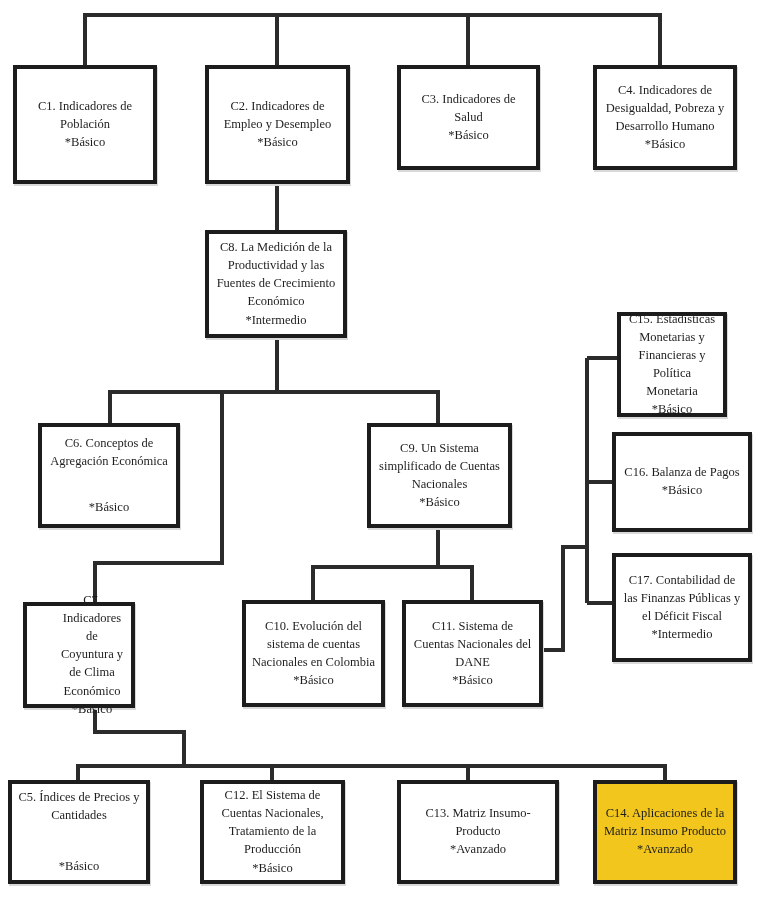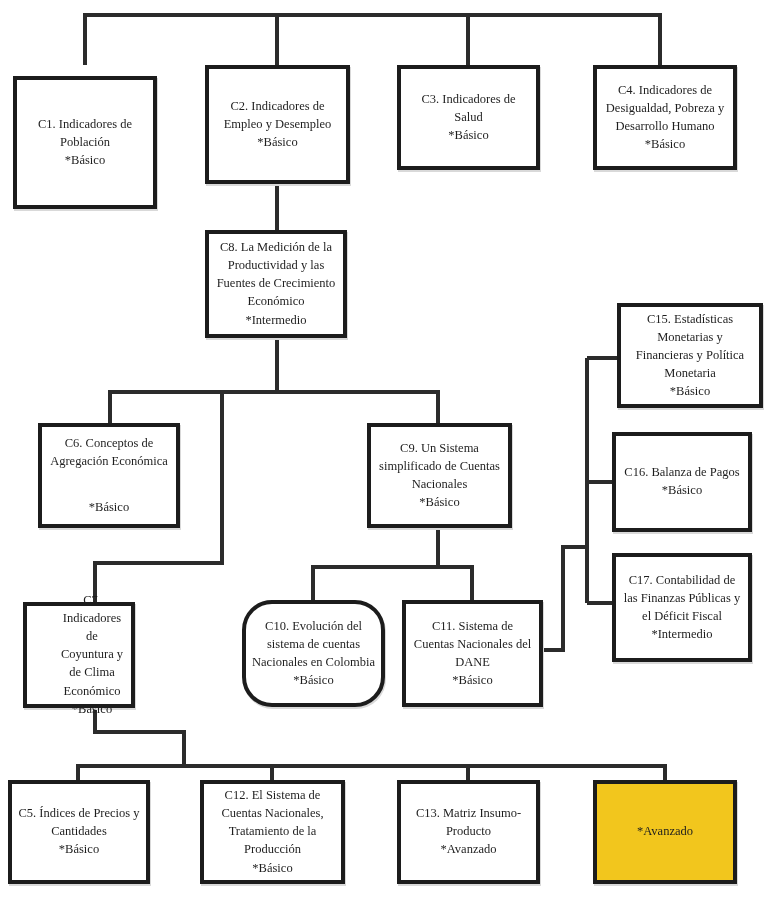--- a/index.html
+++ b/index.html
@@ -60,42 +60,42 @@
       <path d="M277,338 V392 M110,423 V392 H438 V423 M222,392 V563 H95 V602"></path>
 
       <path d="M438,528 V567 M313,600 V567 H472 V600"></path>
 
       <path d="M543,650 H563 V547 H587 M587,358 V603 M587,358 H617 M587,482 H612 M587,603 H612"></path>
 
       <path d="M95,708 V732 H184 V766 M78,780 V766 H665 V780 M272,766 V780 M468,766 V780"></path>
     </g>
   </svg>
 
-  <div class="node" style="left:13px;top:76px;width:144px;height:133px;">
+  <div class="node" style="left:13px;top:65px;width:144px;height:119px;">
     <div class="title">C1. Indicadores de Población</div>
     <div class="level">*Básico</div>
   </div>
   <div class="node" style="left:205px;top:65px;width:145px;height:119px;">
     <div class="title">C2. Indicadores de Empleo y Desempleo</div>
     <div class="level">*Básico</div>
   </div>
   <div class="node" style="left:397px;top:65px;width:143px;height:105px;">
     <div class="title">C3. Indicadores de Salud</div>
     <div class="level">*Básico</div>
   </div>
   <div class="node" style="left:593px;top:65px;width:144px;height:105px;">
     <div class="title">C4. Indicadores de Desigualdad, Pobreza y Desarrollo Humano</div>
     <div class="level">*Básico</div>
   </div>
 
   <div class="node" style="left:205px;top:230px;width:142px;height:108px;">
     <div class="title">C8. La Medición de la Productividad y las Fuentes de Crecimiento Económico</div>
     <div class="level">*Intermedio</div>
   </div>
-  <div class="node" style="left:617px;top:303px;width:146px;height:105px;">
+  <div class="node" style="left:617px;top:312px;width:110px;height:105px;">
     <div class="title">C15. Estadísticas Monetarias y Financieras y Política Monetaria</div>
     <div class="level">*Básico</div>
   </div>
 
   <div class="node" style="left:38px;top:423px;width:142px;height:105px;gap:28px;">
     <div class="title">C6. Conceptos de Agregación Económica</div>
     <div class="level">*Básico</div>
   </div>
   <div class="node" style="left:367px;top:423px;width:145px;height:105px;">
     <div class="title">C9. Un Sistema simplificado de Cuentas Nacionales</div>
@@ -107,38 +107,39 @@
   </div>
 
   <div class="node" style="left:612px;top:553px;width:140px;height:109px;">
     <div class="title">C17. Contabilidad de las Finanzas Públicas y el Déficit Fiscal</div>
     <div class="level">*Intermedio</div>
   </div>
   <div class="node" style="left:23px;top:602px;width:112px;height:106px;padding-left:32px;">
     <div class="title">C7. Indicadores de Coyuntura y de Clima Económico</div>
     <div class="level">*Básico</div>
   </div>
-  <div class="node" style="left:242px;top:600px;width:143px;height:107px;border-radius:30px;">
+  <div class="node" style="left:242px;top:600px;width:143px;height:107px;">
     <div class="title">C10. Evolución del sistema de cuentas Nacionales en Colombia</div>
     <div class="level">*Básico</div>
   </div>
   <div class="node" style="left:402px;top:600px;width:141px;height:107px;">
     <div class="title">C11. Sistema de Cuentas Nacionales del DANE</div>
     <div class="level">*Básico</div>
   </div>
 
-  <div class="node" style="left:8px;top:780px;width:142px;height:104px;">
+  <div class="node" style="left:8px;top:780px;width:142px;height:104px;justify-content:space-between;">
     <div class="title">C5. Índices de Precios y Cantidades</div>
     <div class="level">*Básico</div>
   </div>
   <div class="node" style="left:200px;top:780px;width:145px;height:104px;">
     <div class="title">C12. El Sistema de Cuentas Nacionales, Tratamiento de la Producción</div>
     <div class="level">*Básico</div>
   </div>
-  <div class="node" style="left:397px;top:780px;width:143px;height:104px;">
+  <div class="node" style="left:397px;top:780px;width:162px;height:104px;">
     <div class="title">C13. Matriz Insumo-Producto</div>
     <div class="level">*Avanzado</div>
   </div>
   <div class="node" style="left: 593px; top: 780px; width: 144px; height: 104px; background-color: rgb(242, 198, 29);">
+    <div class="title">C14. Aplicaciones de la Matriz Insumo Producto</div>
     <div class="level">*Avanzado</div>
   </div>
 
 </div>
 
 </body></html>

